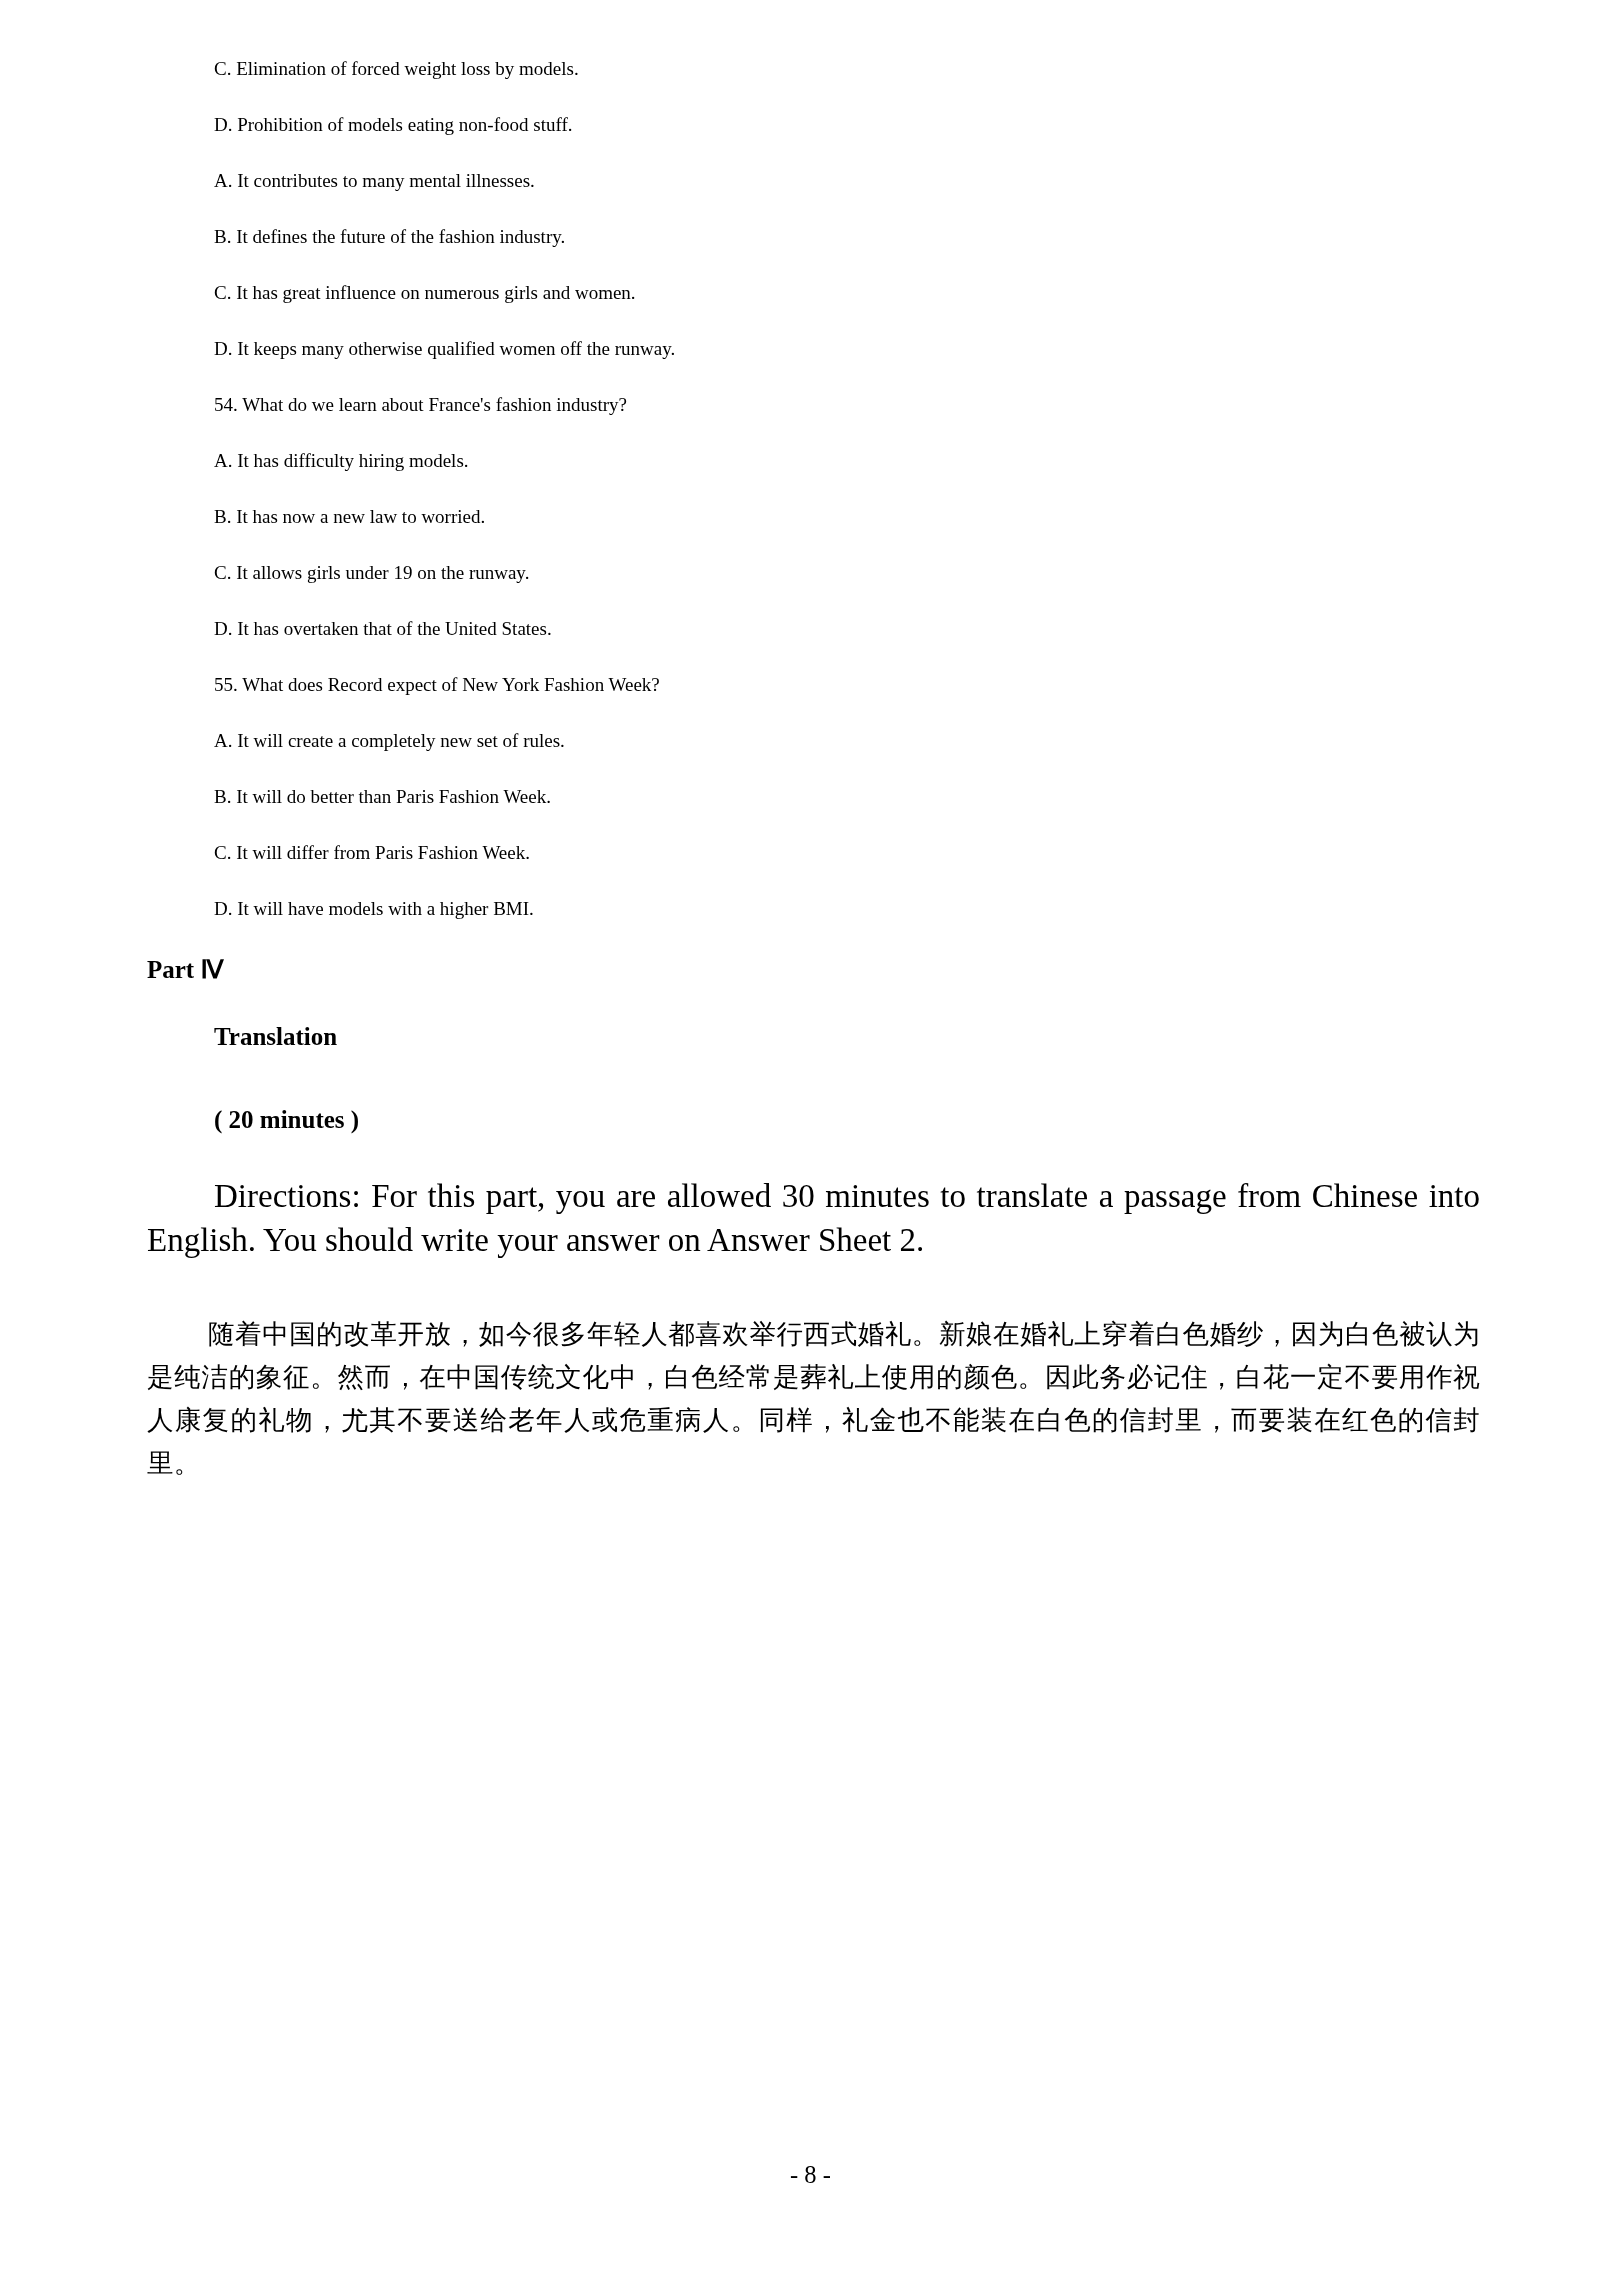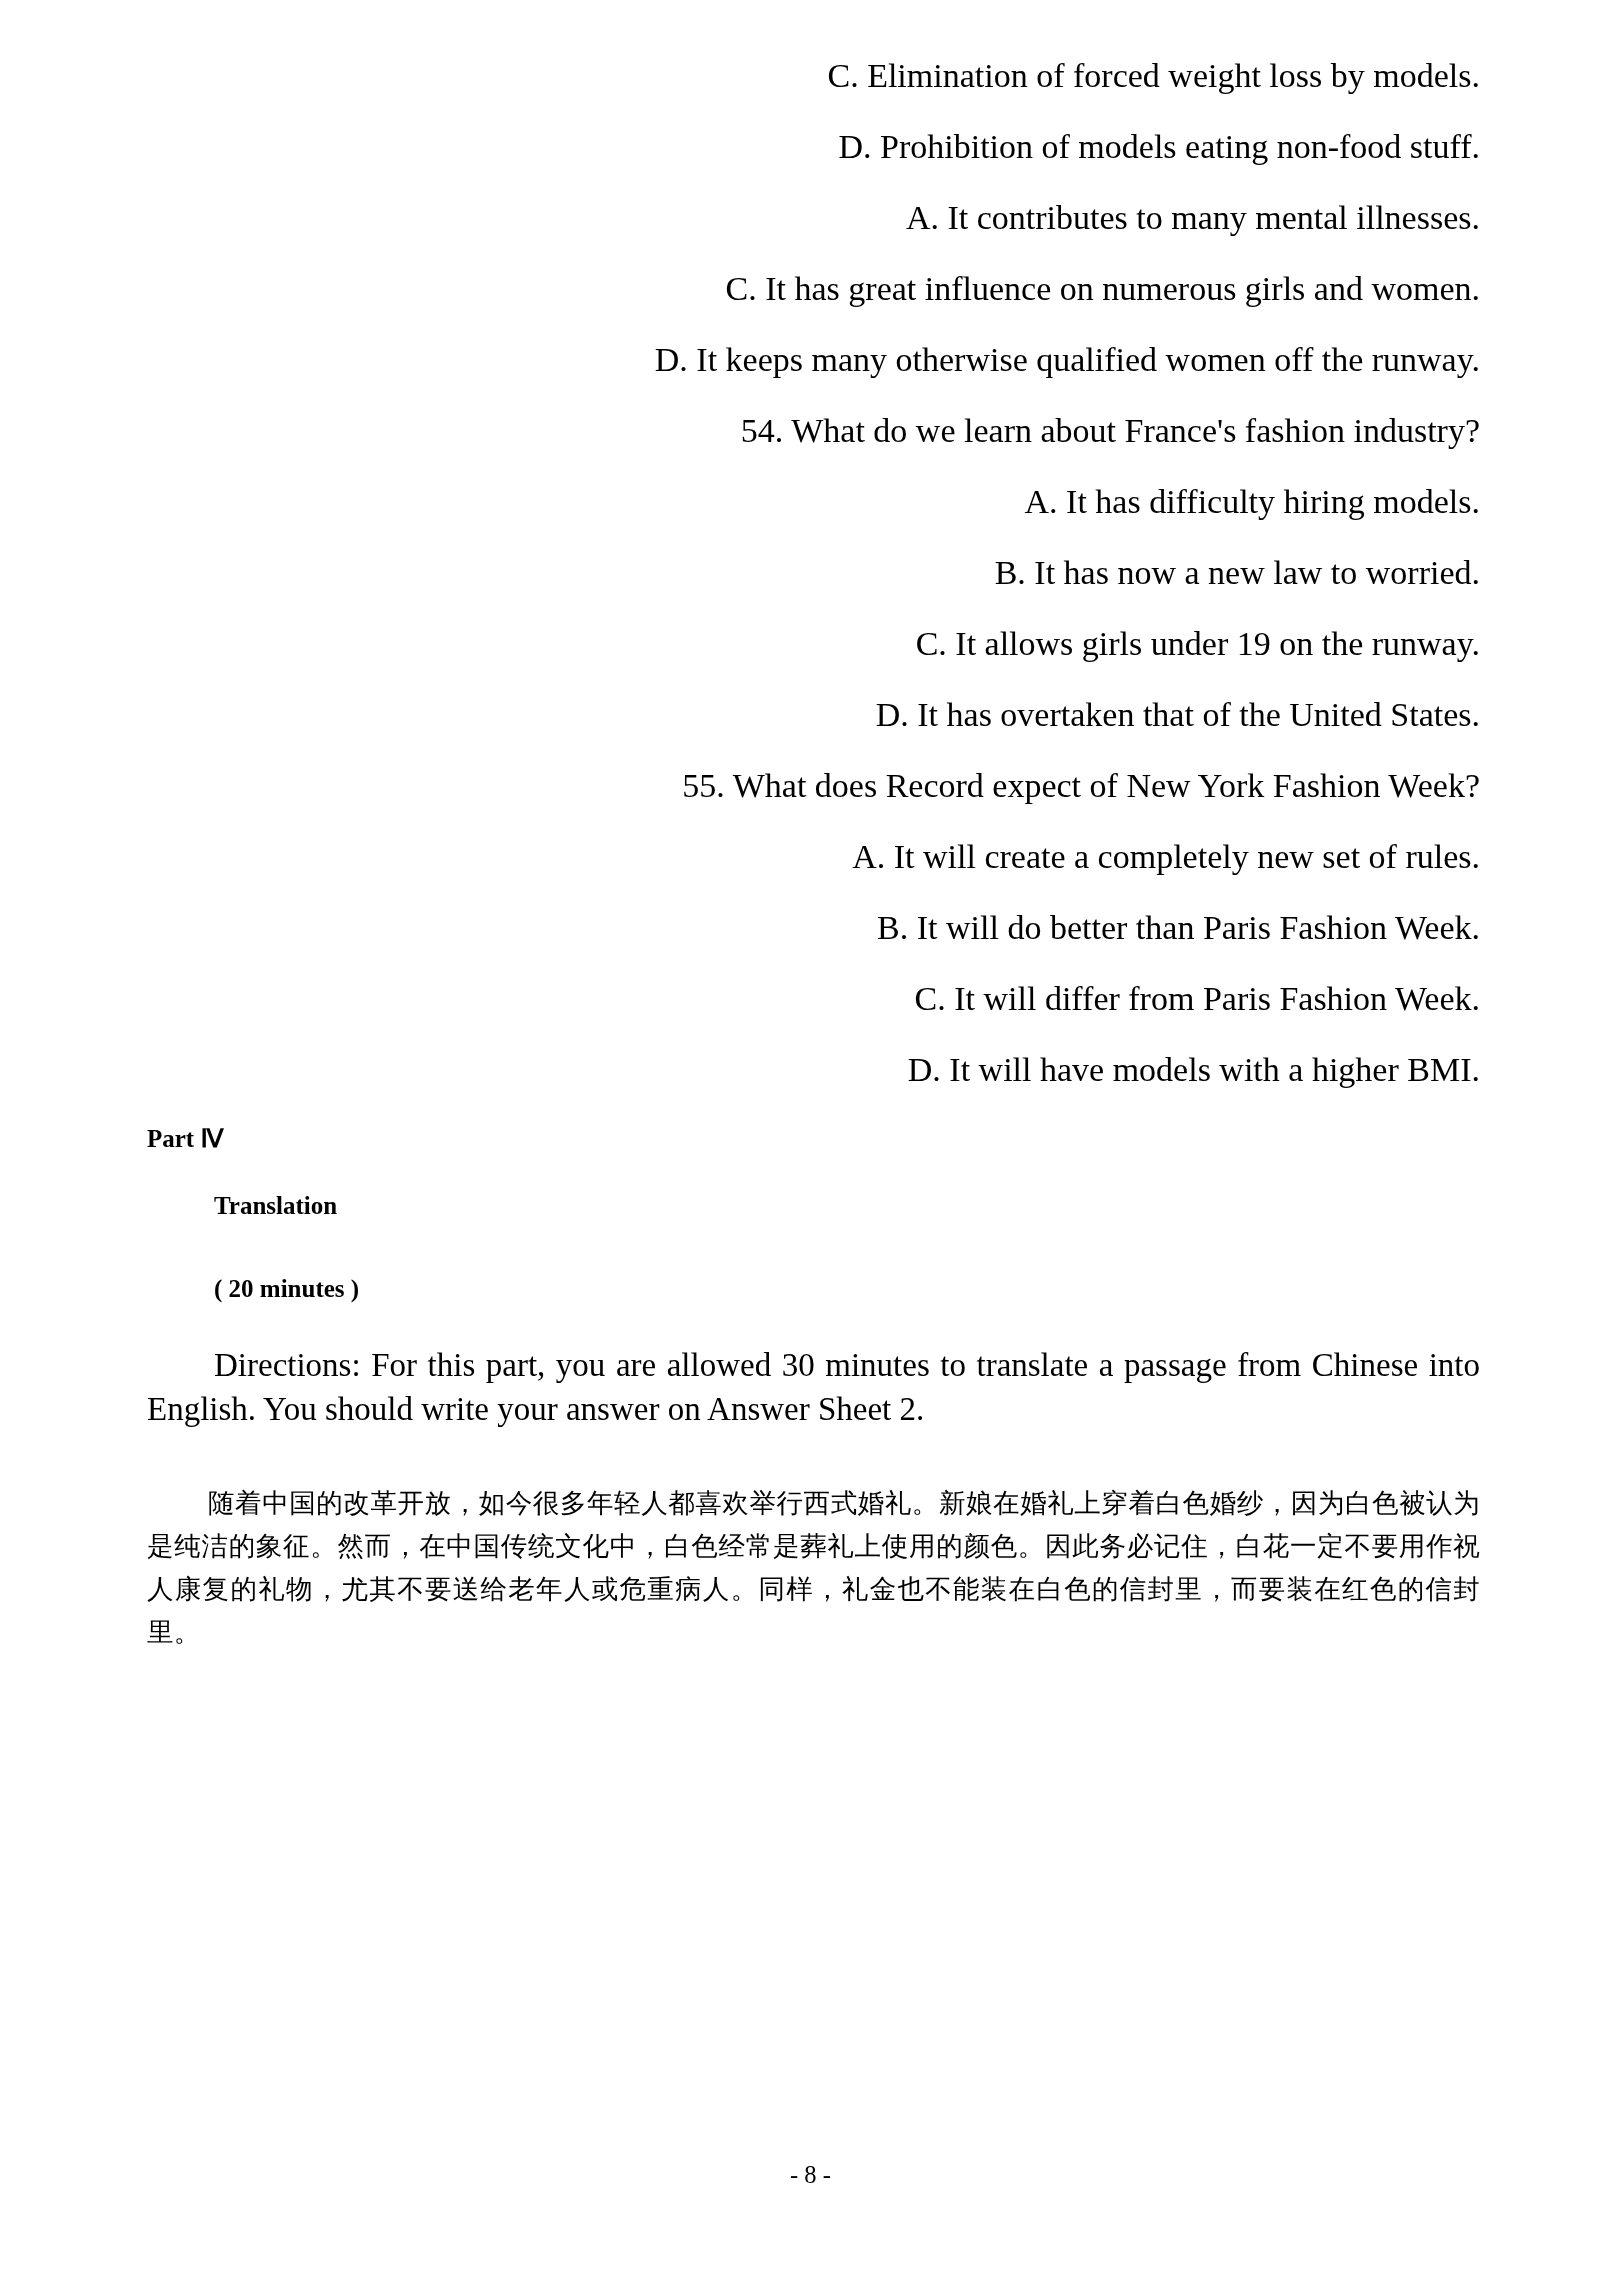--- a/index.html
+++ b/index.html
@@ -23,25 +23,24 @@
     height: 2293px;
     background: #ffffff;
   }
   .content {
     position: absolute;
     left: 147px;
     top: 59px;
     width: 1333px;
   }
   .opt, .q {
-    font-size: 34px;
+    font-size: 19px;
     line-height: 1.0;
     margin: 0 0 37px 0;
     padding-left: 67px;
-    text-align: right;
   }
   .q {
     padding-left: 67px;
   }
   .part-head {
     font-size: 25px;
     font-weight: bold;
     margin: 0 0 39px 0;
     padding-left: 0px;
   }
@@ -86,20 +85,21 @@
 </style>
 </head>
 <body>
 
 <div class="page">
   <div class="content">
 
     <p class="opt">C. Elimination of forced weight loss by models.</p>
     <p class="opt">D. Prohibition of models eating non-food stuff.</p>
     <p class="opt">A. It contributes to many mental illnesses.</p>
+    <p class="opt">B. It defines the future of the fashion industry.</p>
     <p class="opt">C. It has great influence on numerous girls and women.</p>
     <p class="opt">D. It keeps many otherwise qualified women off the runway.</p>
     <p class="q">54. What do we learn about France's fashion industry?</p>
     <p class="opt">A. It has difficulty hiring models.</p>
     <p class="opt">B. It has now a new law to worried.</p>
     <p class="opt">C. It allows girls under 19 on the runway.</p>
     <p class="opt">D. It has overtaken that of the United States.</p>
     <p class="q">55. What does Record expect of New York Fashion Week?</p>
     <p class="opt">A. It will create a completely new set of rules.</p>
     <p class="opt">B. It will do better than Paris Fashion Week.</p>

